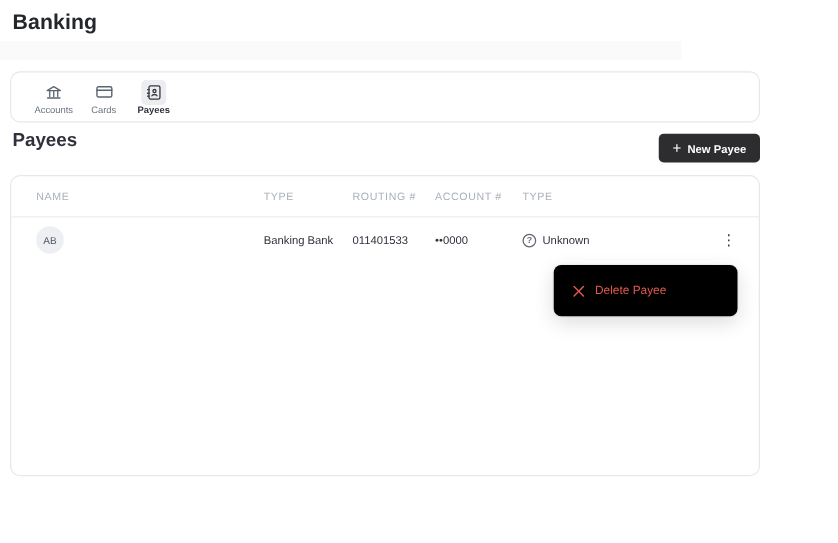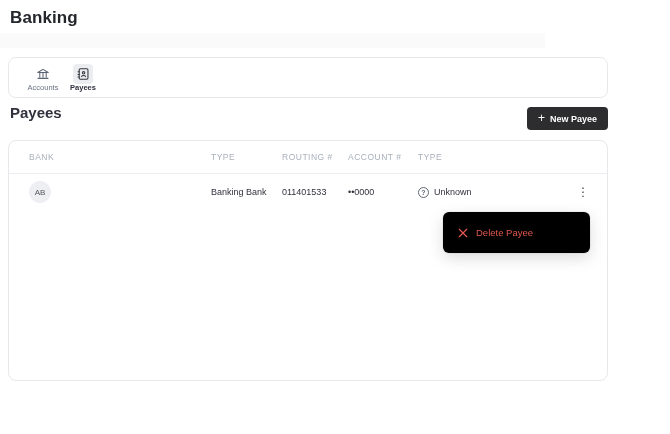--- a/index.html
+++ b/index.html
@@ -104,20 +104,29 @@
       <span class="tab-icon-wrap">
         <svg width="14" height="14" viewBox="0 0 24 24" fill="none" stroke="#5b6472" stroke-width="1.8" stroke-linecap="round" stroke-linejoin="round">
           <path d="M3 9.5 12 4l9 5.5"></path>
           <path d="M4.5 9.5h15"></path>
           <path d="M6.5 9.5v8 M12 9.5v8 M17.5 9.5v8"></path>
           <path d="M3.5 19.5h17"></path>
         </svg>
       </span>
       <span class="tab-label">Accounts</span>
     </div>
+    <div class="tab">
+      <span class="tab-icon-wrap">
+        <svg width="15" height="15" viewBox="0 0 24 24" fill="none" stroke="#5b6472" stroke-width="1.8" stroke-linecap="round" stroke-linejoin="round">
+          <rect x="2.5" y="5.5" width="19" height="13" rx="2"></rect>
+          <line x1="2.5" y1="10" x2="21.5" y2="10"></line>
+        </svg>
+      </span>
+      <span class="tab-label">Cards</span>
+    </div>
     <div class="tab active">
       <span class="tab-icon-wrap">
         <svg width="14" height="14" viewBox="0 0 24 24" fill="none" stroke="#34373f" stroke-width="1.8" stroke-linecap="round" stroke-linejoin="round">
           <rect x="5.5" y="3" width="15" height="18" rx="2"></rect>
           <path d="M3.5 8h2 M3.5 13h2 M3.5 17h2"></path>
           <circle cx="13" cy="10" r="2.1"></circle>
           <path d="M9.5 16.5c1-2.4 6-2.4 7 0"></path>
         </svg>
       </span>
       <span class="tab-label">Payees</span>
@@ -126,21 +135,21 @@
 
   <div class="section-title">Payees</div>
 
   <button class="new-payee-btn">
     <span class="plus-glyph">+</span>
     <span>New Payee</span>
   </button>
 
   <div class="table-card">
     <div class="thead-row">
-      <span class="th th-name">BANK</span>
+      <span class="th th-name">NAME</span>
       <span class="th th-bank">TYPE</span>
       <span class="th th-account">ACCOUNT #</span>
       <span class="th th-routing">ROUTING #</span>
       <span class="th th-type">TYPE</span>
     </div>
 
     <div class="data-row">
       <div class="cell c-name">
         <span class="avatar">AB</span>
       </div>

